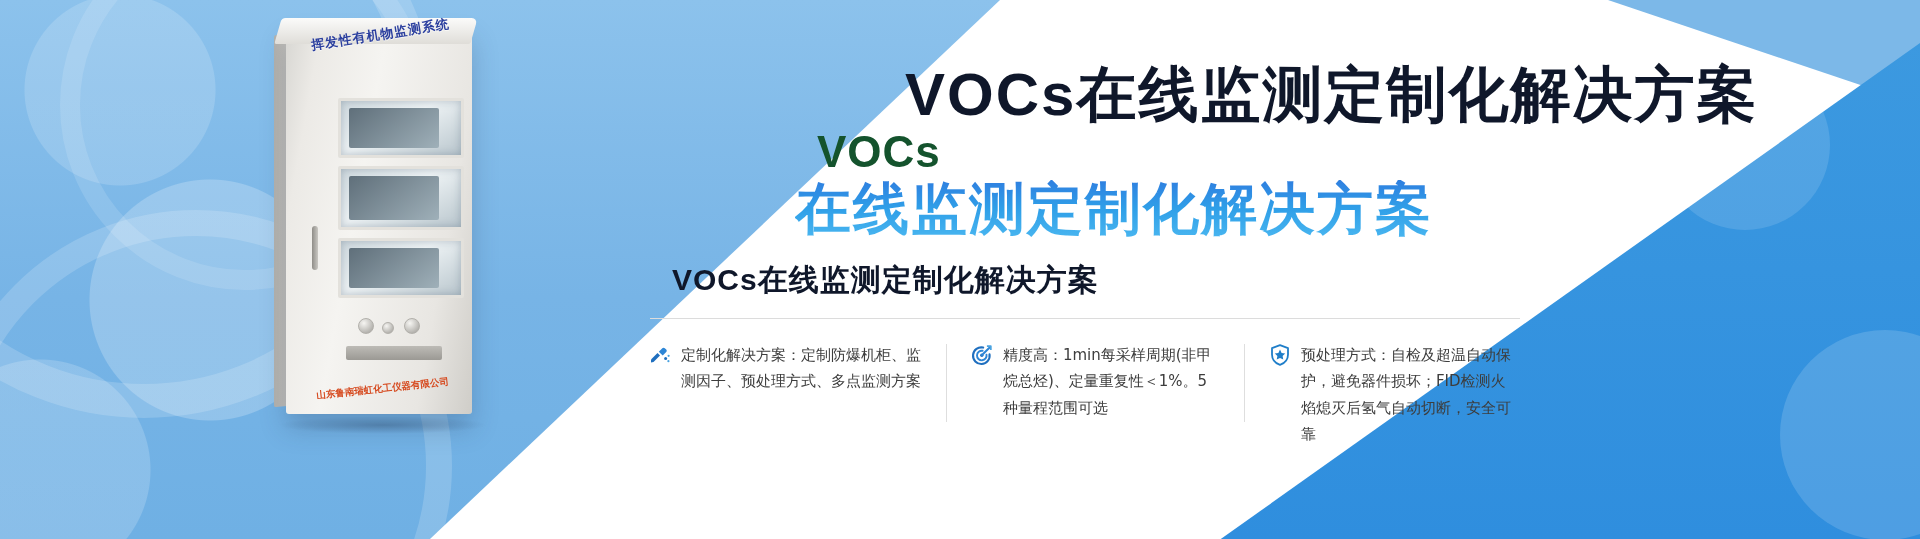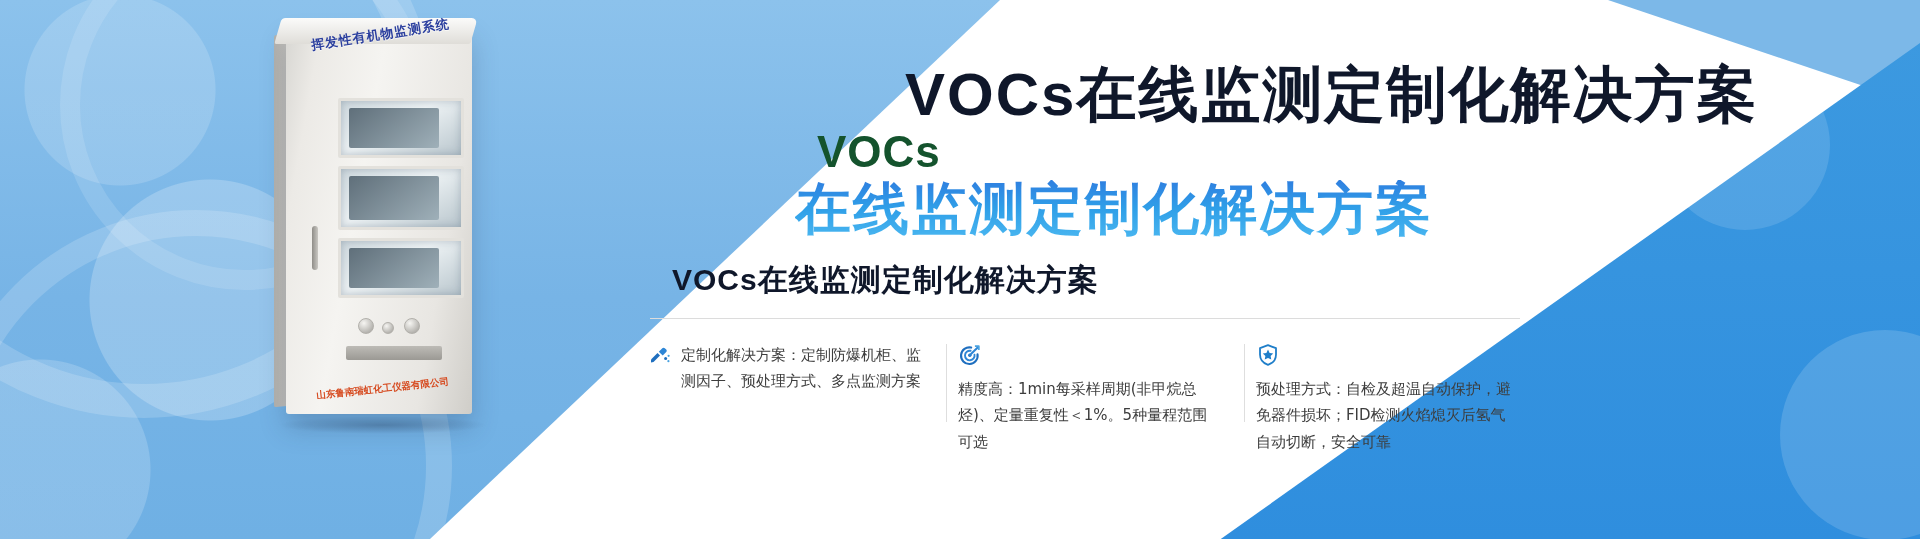--- a/index.html
+++ b/index.html
@@ -238,21 +238,21 @@
     gap: 4px;
   }
   .feature {
     display: flex;
     gap: 9px;
     padding: 0 20px 0 0;
     width: 296px;
     box-sizing: border-box;
     position: relative;
   }
-  .feature + .feature { padding-left: 12px; flex-direction: column; }
+  .feature + .feature { padding-left: 24px; }
   .feature + .feature::before {
     content: "";
     position: absolute;
     left: 0; top: 2px;
     width: 1px; height: 78px;
     background: #dedede;
   }
   .feature-icon {
     flex: 0 0 auto;
     width: 24px;

